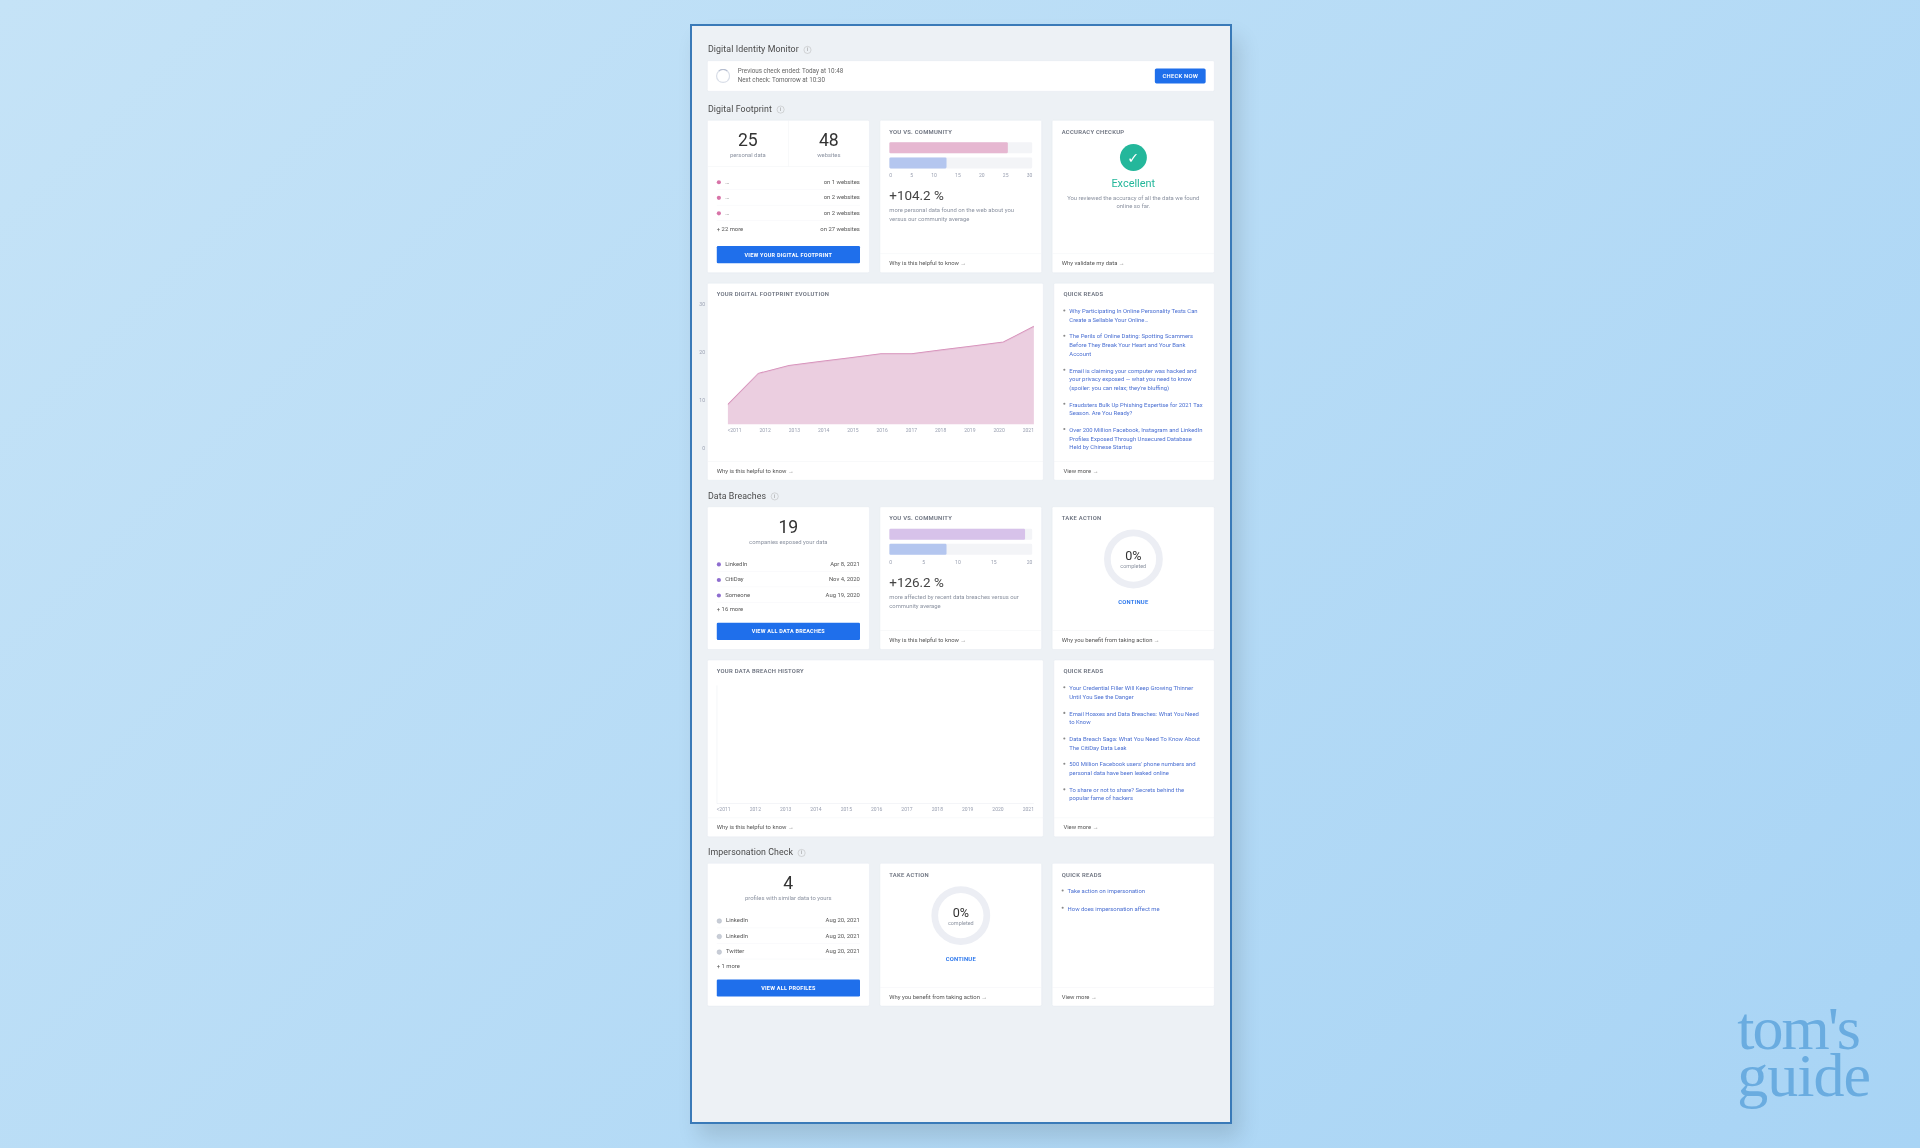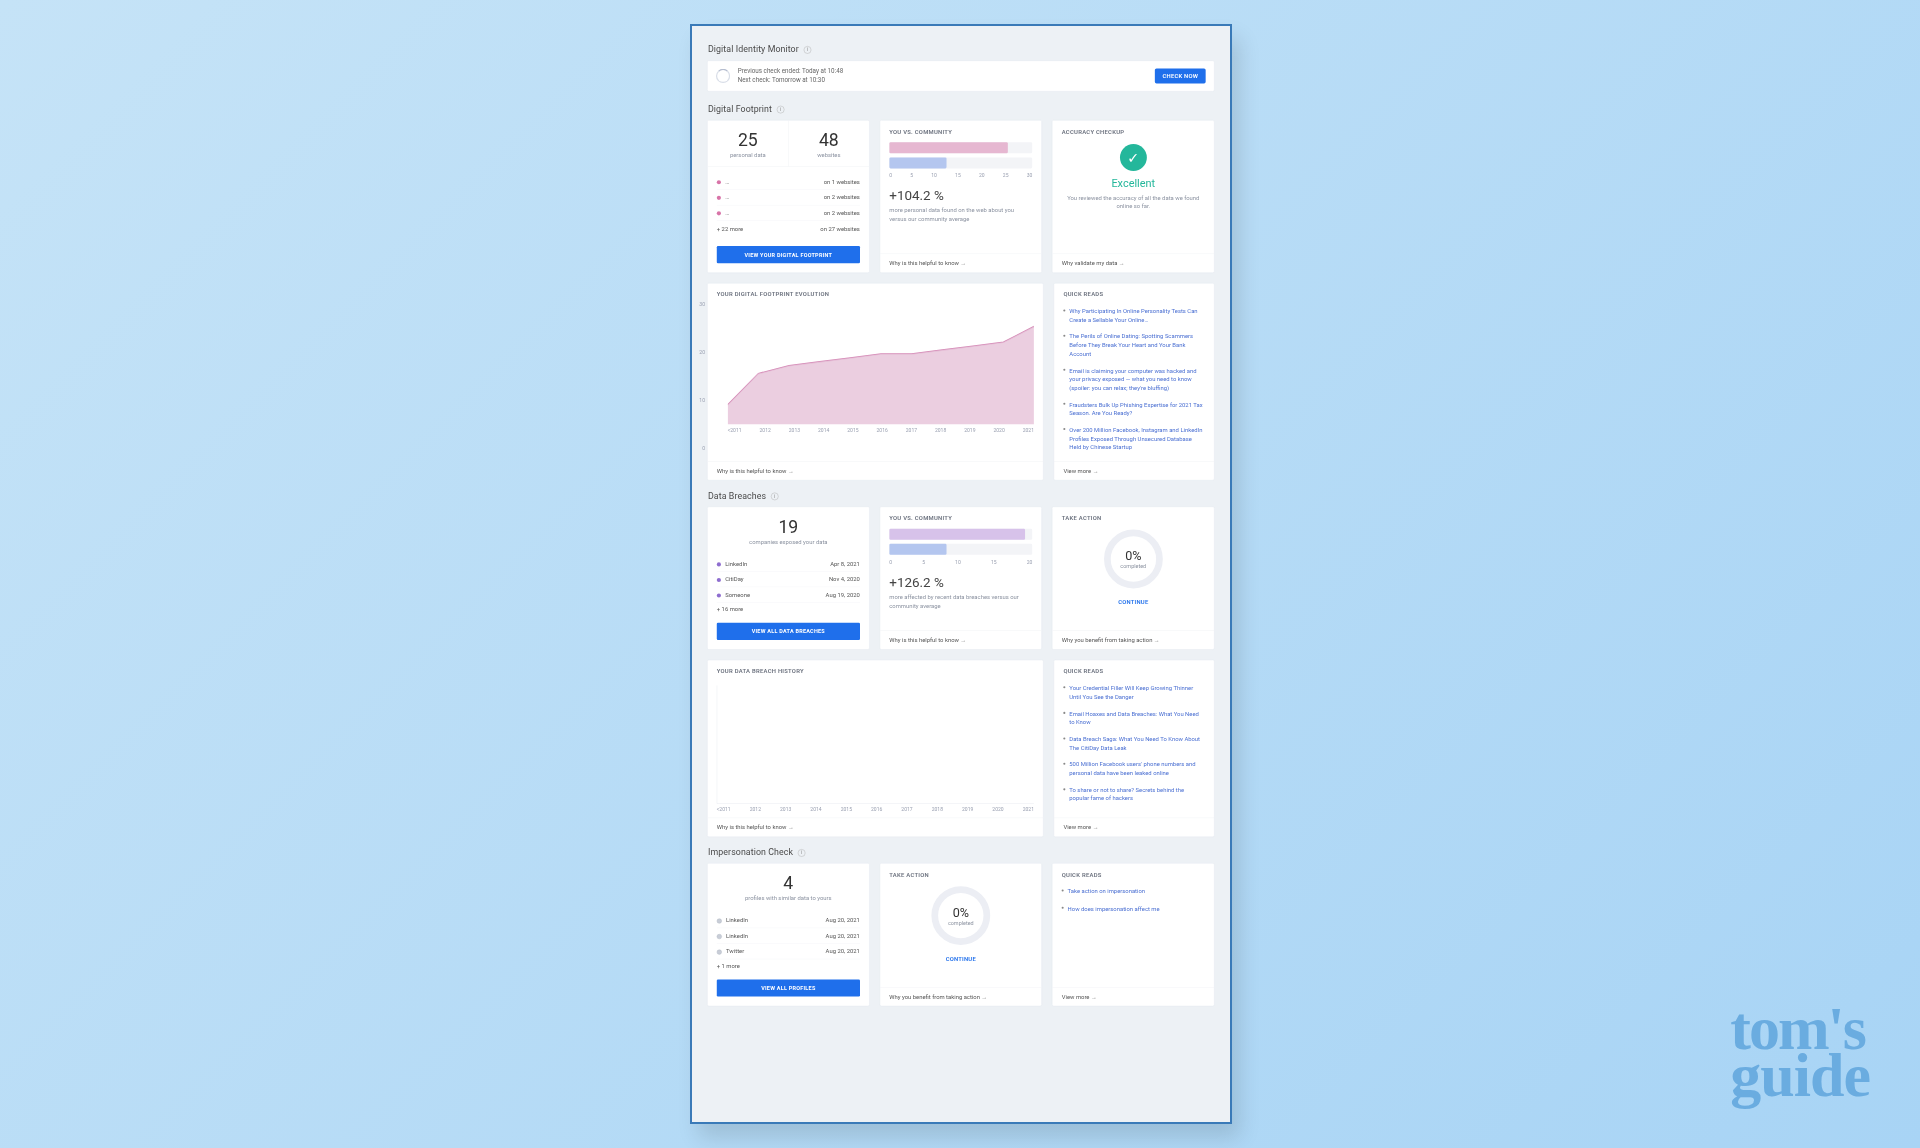--- a/index.html
+++ b/index.html
@@ -11,21 +11,21 @@
     font-family: -apple-system, BlinkMacSystemFont, "Segoe UI", Roboto, sans-serif;
     background: linear-gradient(135deg, #c5e3f7 0%, #a8d4f5 100%);
   }
 
   #watermark {
     position: absolute;
     right: 50px;
     bottom: 50px;
     font-family: Georgia, "Times New Roman", serif;
     font-size: 62px;
-    font-weight: 700;
+    font-weight: 400;
     line-height: 0.75;
     color: #6aace0;
     letter-spacing: -2px;
     user-select: none;
   }
   #watermark .wm1 { display:block; }
   #watermark .wm2 { display:block; letter-spacing: -1px;}
 
   
   .panel {

